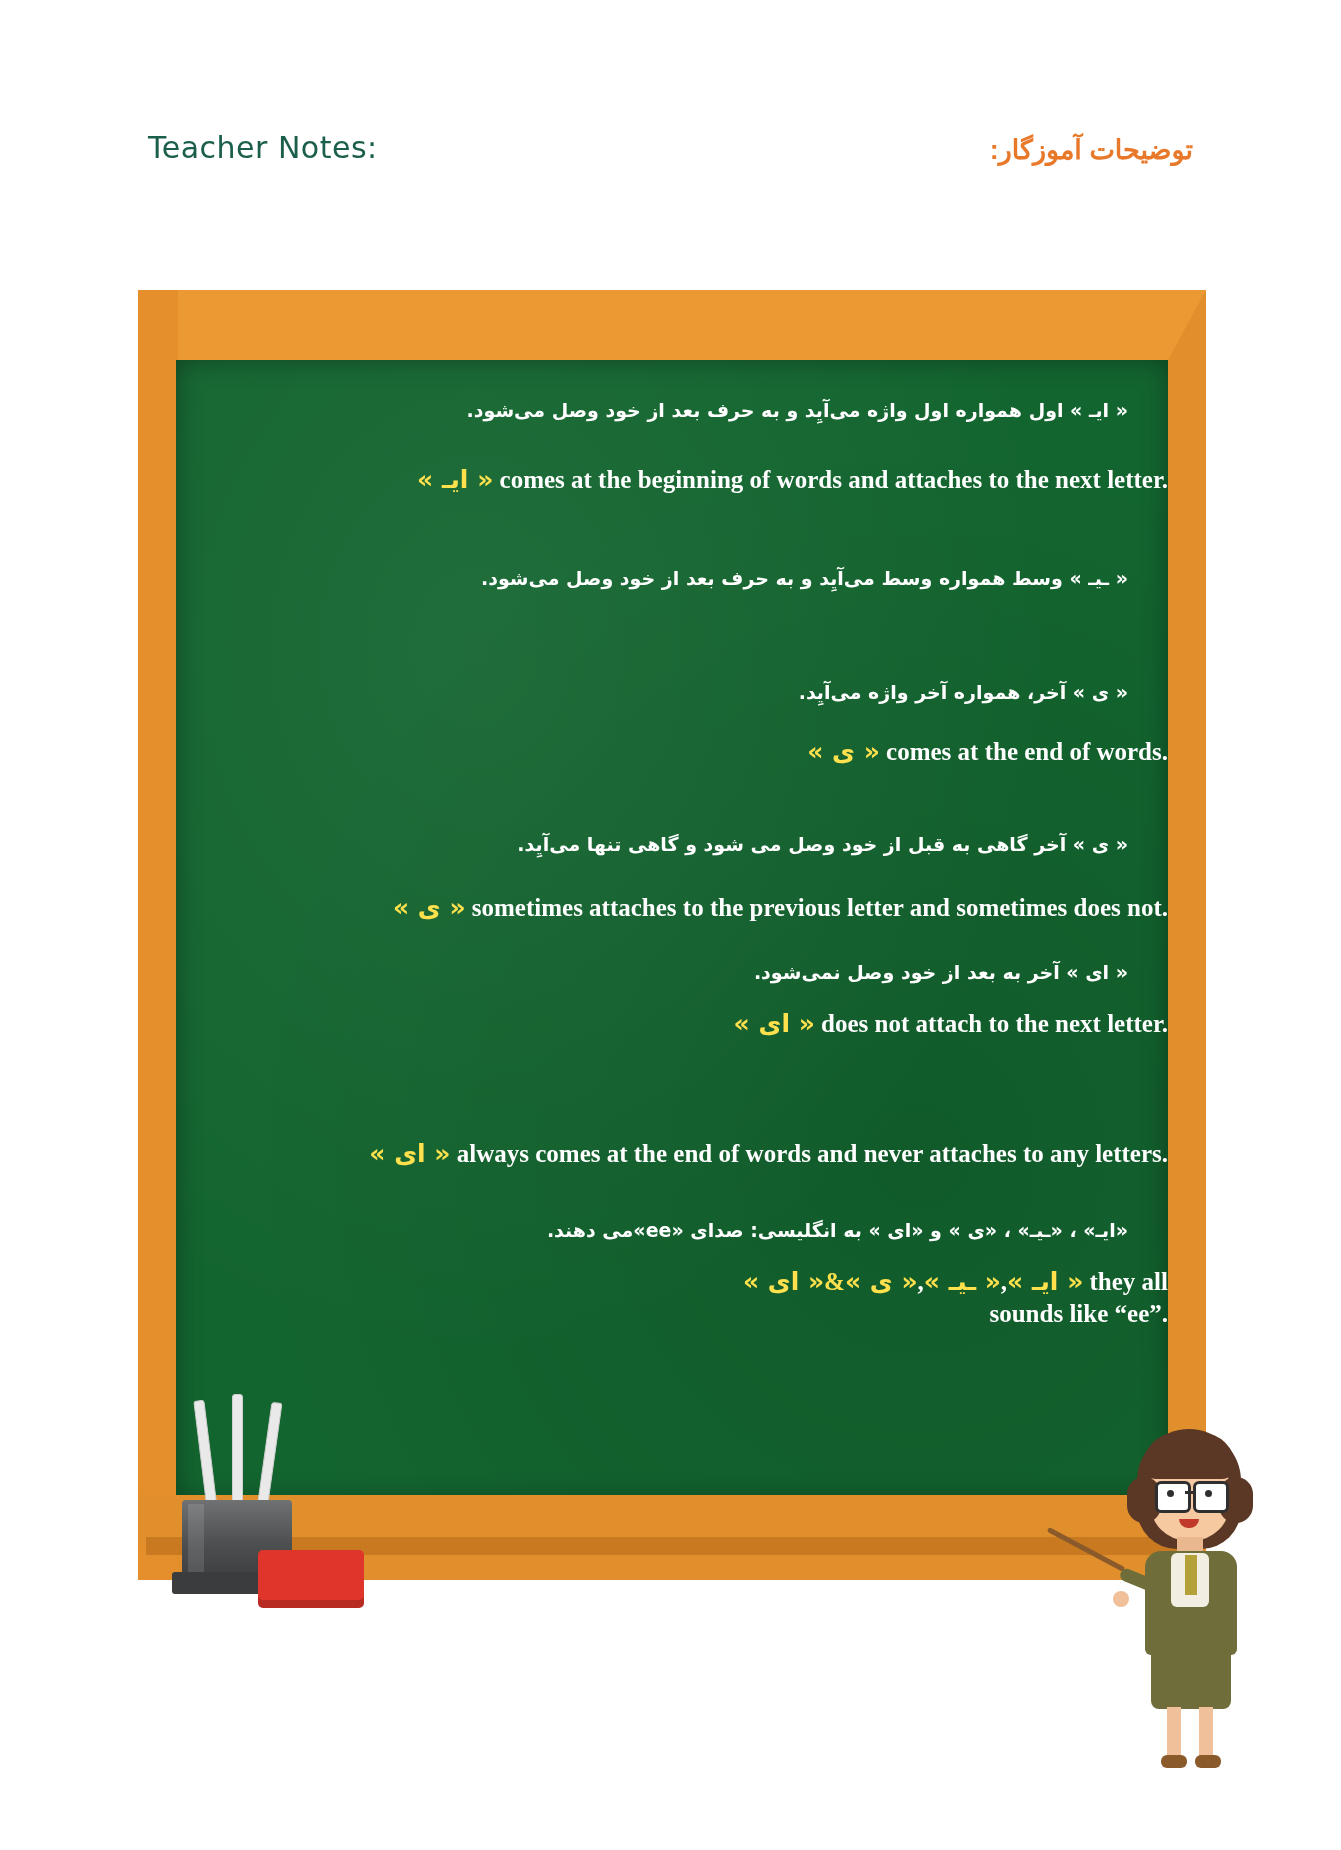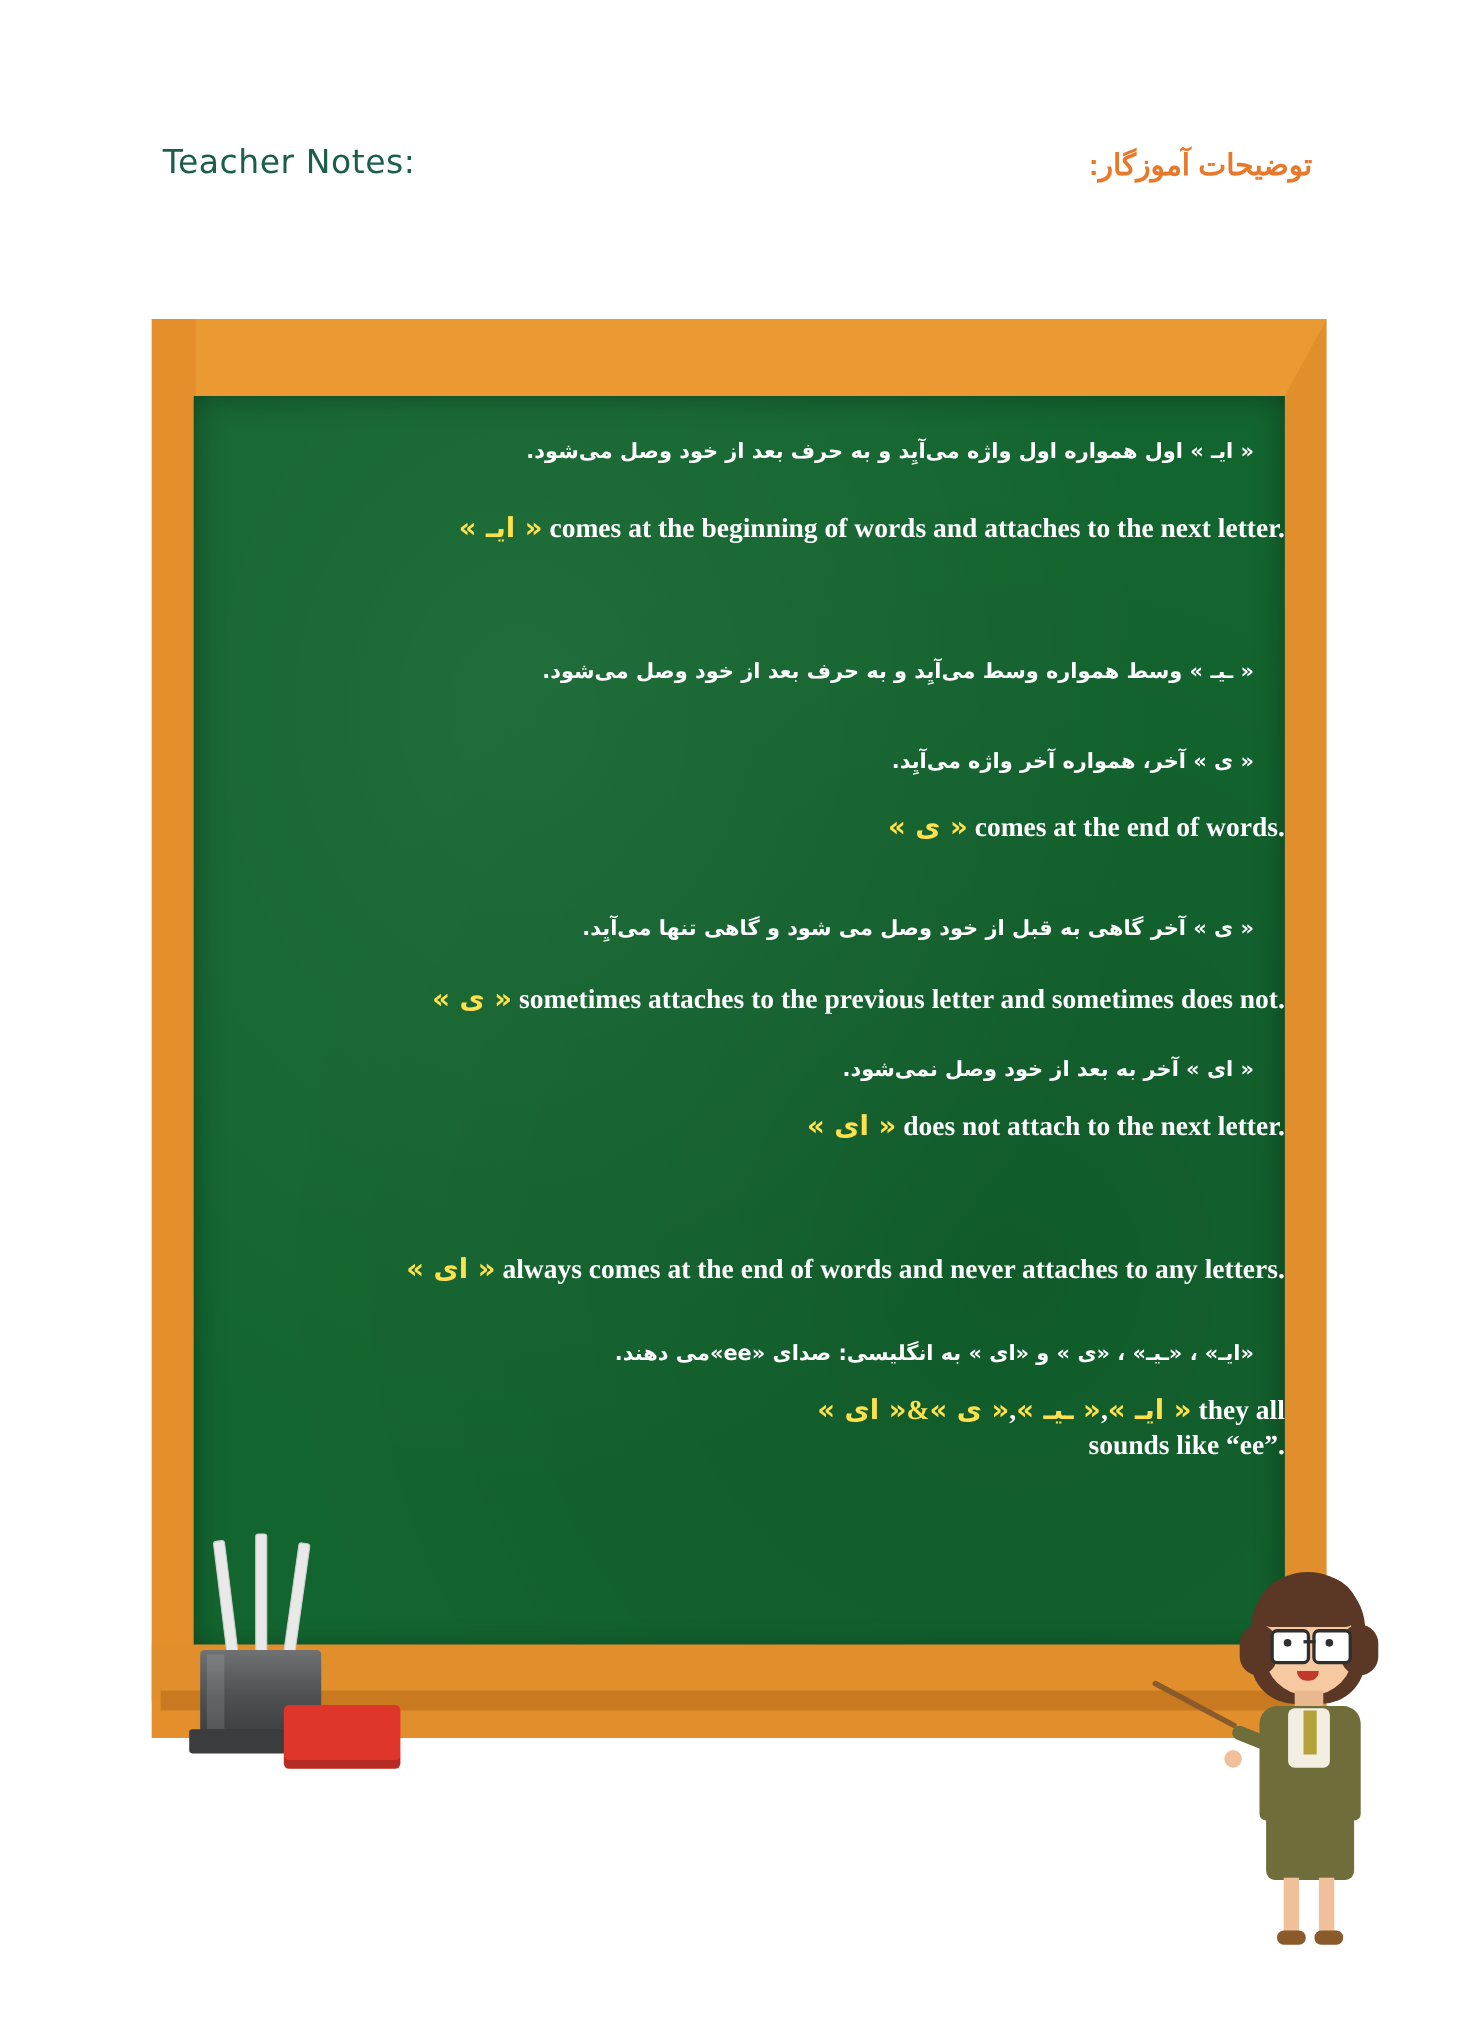--- a/index.html
+++ b/index.html
@@ -118,21 +118,21 @@
     height: 1140px;
   }
   .fa-line {
     direction: rtl;
     text-align: right;
     color: #ffffff;
     font-family: "DejaVu Sans", sans-serif;
     font-weight: bold;
     font-size: 19px;
     line-height: 1.35;
-    padding-right: 28px;
+    padding-right: 40px;
     white-space: nowrap;
   }
   .en-line {
     direction: ltr;
     text-align: right;
     color: #ffffff;
     font-family: "Liberation Serif", serif;
     font-weight: bold;
     font-size: 25px;
     line-height: 1.28;
@@ -230,21 +230,21 @@
 
     <div class="row" style="top:38px;">
       <div class="fa-line">« ایـ » اول همواره اول واژه می‌آیِد و به حرف بعد از خود وصل می‌شود.</div>
     </div>
     <div class="row" style="top:104px;">
       <div class="en-line">
         <span class="hl">« ایـ »</span><span> comes at the beginning of words and  attaches to the next letter.</span>
       </div>
     </div>
 
-    <div class="row" style="top:206px;margin-top:32px;">
+    <div class="row" style="top:206px;">
       <div class="fa-line">« ـیـ » وسط همواره وسط می‌آیِد و به حرف بعد از خود وصل می‌شود.</div>
     </div>
 
     <div class="row" style="top:320px;">
       <div class="fa-line">« ی » آخر، همواره آخر واژه می‌آیِد.</div>
     </div>
     <div class="row" style="top:376px;">
       <div class="en-line">
         <span class="hl">« ی »</span><span> comes at the end of words.</span>
       </div>

